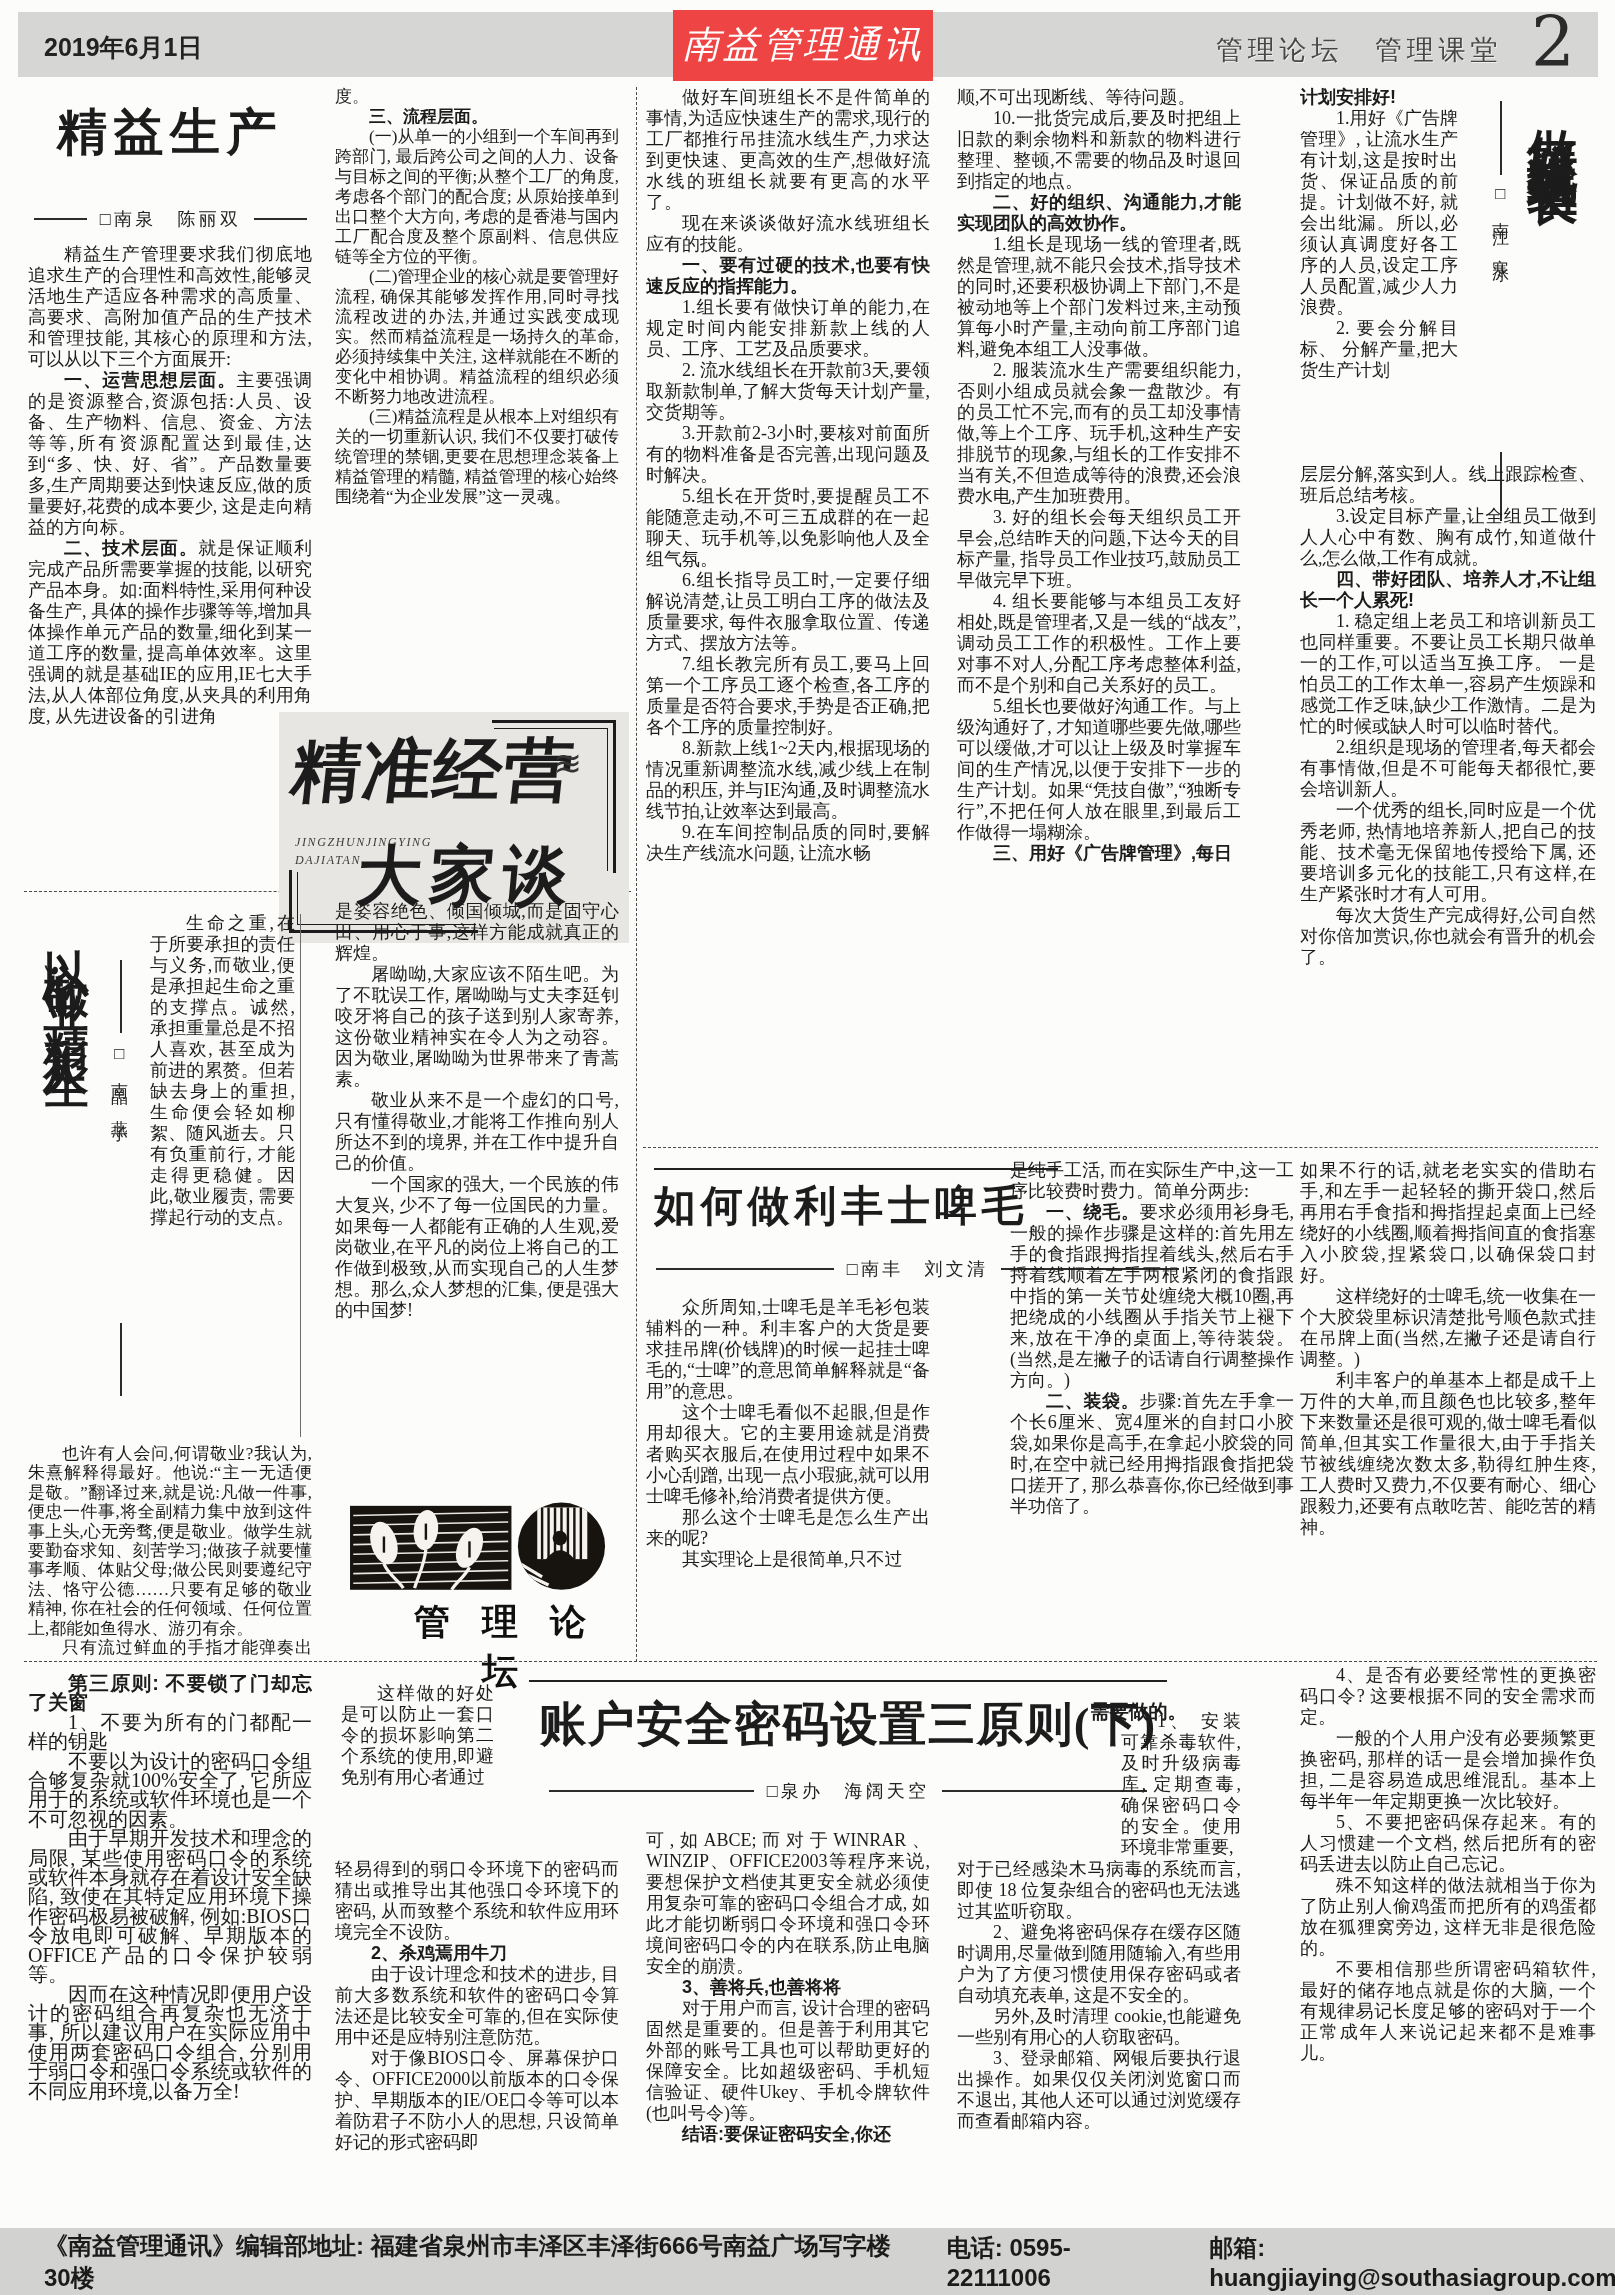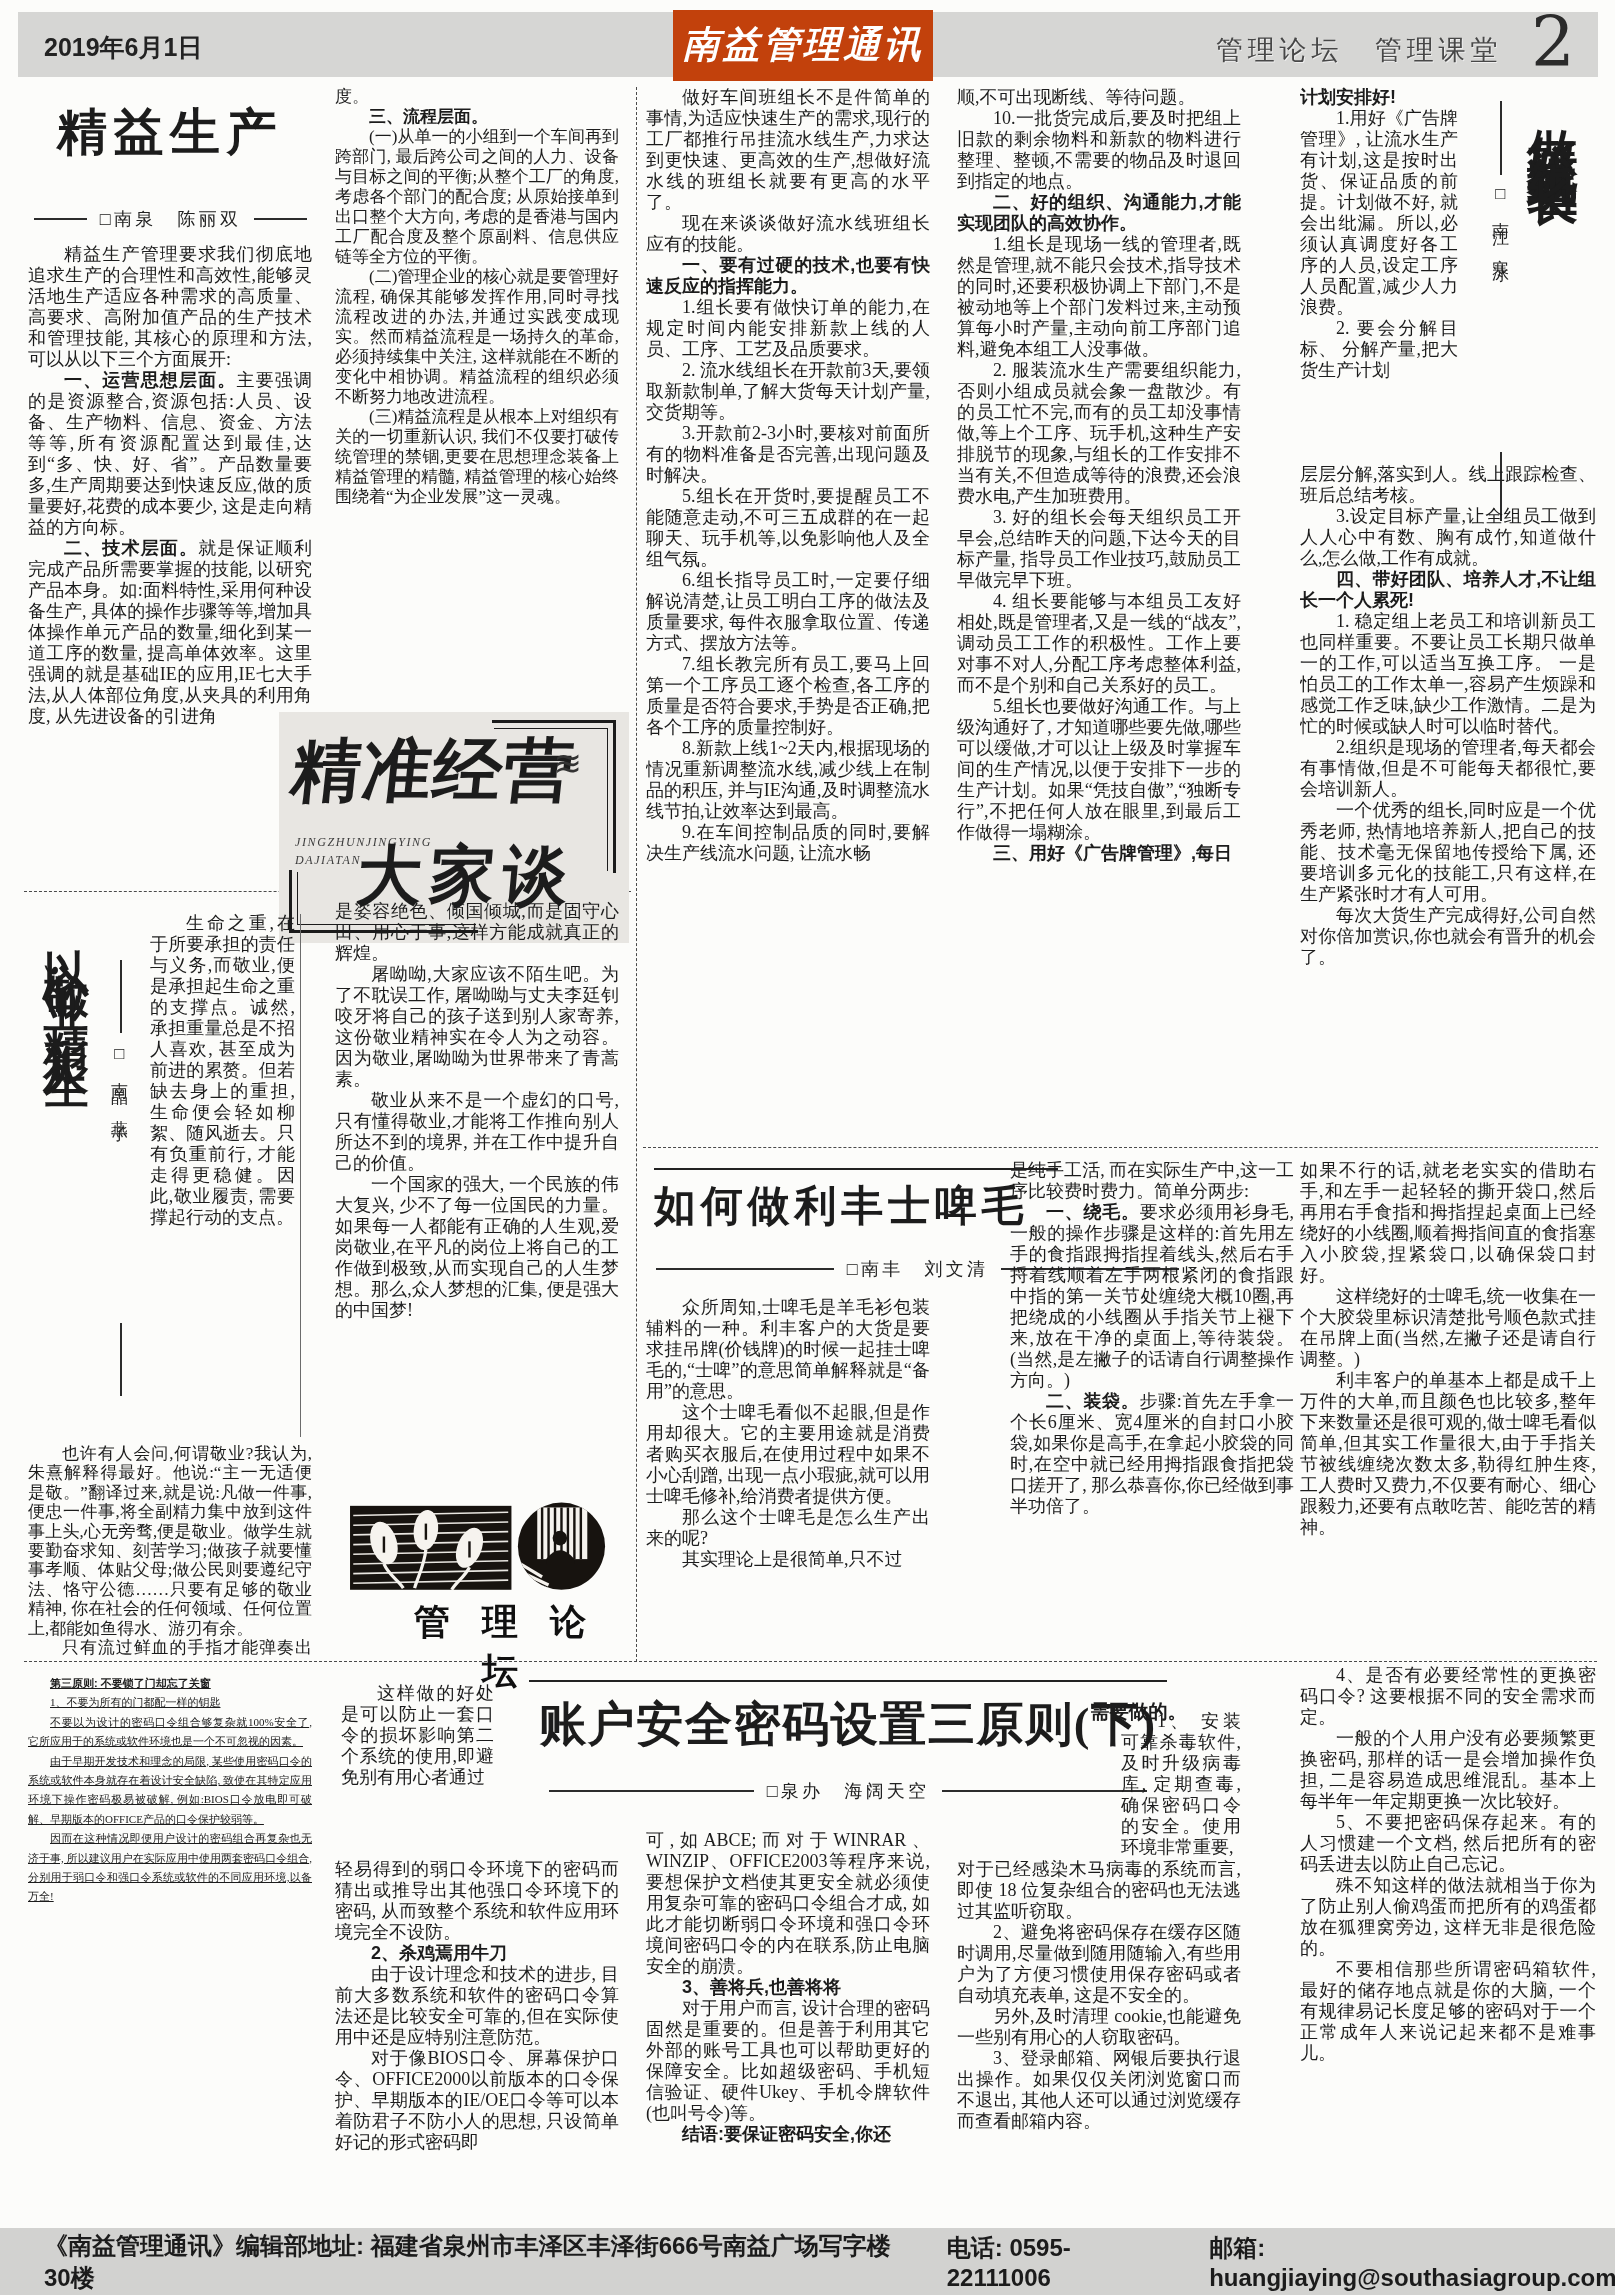--- a/index.html
+++ b/index.html
@@ -7,22 +7,22 @@
        font-family:"Liberation Serif","DejaVu Serif",serif;color:#1c1c1c;}
   .abs{position:absolute;overflow:hidden;}
   
   .txt{font-size:18px;line-height:21px;text-align:justify;}
   .txt p{margin:0;text-indent:2em;}
   .txt p.cont{text-indent:0;}
   .txt p.b{font-weight:700;font-family:"Liberation Sans","DejaVu Sans",sans-serif;}
   .txt b{font-weight:700;font-family:"Liberation Sans","DejaVu Sans",sans-serif;}
   
   .hbar{background:#d6d6d4;}
-  .masthead{background:#c2410c;color:#fff;display:flex;align-items:center;justify-content:center;
-            font-weight:700;font-style:italic;font-size:37px;letter-spacing:3.2px;}
+  .masthead{background:#ef4444;color:#fff;display:flex;align-items:center;justify-content:center;
+            font-weight:400;font-style:italic;font-size:37px;letter-spacing:3.2px;}
   .date{font-family:"Liberation Sans","DejaVu Sans",sans-serif;font-weight:700;font-size:25px;color:#222;}
   .sections{font-weight:400;font-size:27px;color:#474747;letter-spacing:4.8px;text-shadow:0.8px 0.8px 0 #eee;text-align:right;}
   .pagenum{font-size:69px;color:#2b2b2b;font-family:"DejaVu Serif","Liberation Serif",serif;}
   
   .title-h{font-weight:700;text-align:center;}
   .title-v{writing-mode:vertical-rl;font-weight:700;white-space:nowrap;}
   
   .byline{display:flex;align-items:center;gap:13px;font-size:18px;color:#222;}
   .byline .rl{flex:1;height:1.6px;background:#2c2c2c;}
   .byline .bl-text{white-space:nowrap;letter-spacing:3.2px;}
@@ -241,21 +241,21 @@
     <p>利丰客户的单基本上都是成千上万件的大单,而且颜色也比较多,整年下来数量还是很可观的,做士啤毛看似简单,但其实工作量很大,由于手指关节被线缠绕次数太多,勒得红肿生疼,工人费时又费力,不仅要有耐心、细心跟毅力,还要有点敢吃苦、能吃苦的精神。</p>
   </div>
 
 <div class="abs rule" style="left:529px;top:1680px;width:638px;height:1.6px;"></div>
 <div class="abs title-h" style="left:529px;top:1693px;width:638px;font-size:47px;letter-spacing:1.6px;">账户安全密码设置三原则(下)</div>
 <div class="abs byline" style="left:549px;top:1779px;width:598px;">
   <span class="rl"></span>
   <span class="bl-text">□泉办　海阔天空</span>
   <span class="rl"></span>
 </div>
-<div class="abs txt small" style="left:28px;top:1674px;width:284px;height:557px;font-size:11px;line-height:19.4px;text-decoration:underline;">
+<div class="abs txt small" style="left:28px;top:1674px;width:284px;height:557px;font-size:20px;line-height:19.4px;">
     <p class="b">第三原则: 不要锁了门却忘了关窗</p>
     <p>1、不要为所有的门都配一样的钥匙</p>
     <p>不要以为设计的密码口令组合够复杂就100%安全了, 它所应用于的系统或软件环境也是一个不可忽视的因素。</p>
     <p>由于早期开发技术和理念的局限, 某些使用密码口令的系统或软件本身就存在着设计安全缺陷, 致使在其特定应用环境下操作密码极易被破解, 例如:BIOS口令放电即可破解、早期版本的OFFICE产品的口令保护较弱等。</p>
     <p>因而在这种情况即便用户设计的密码组合再复杂也无济于事, 所以建议用户在实际应用中使用两套密码口令组合, 分别用于弱口令和强口令系统或软件的不同应用环境,以备万全!</p>
   </div>
 <div class="abs txt" style="left:341px;top:1683px;width:153px;height:184px;">
     <p>这样做的好处是可以防止一套口令的损坏影响第二个系统的使用,即避免别有用心者通过</p>
   </div>
 <div class="abs txt" style="left:335px;top:1859px;width:284px;height:376px;">

